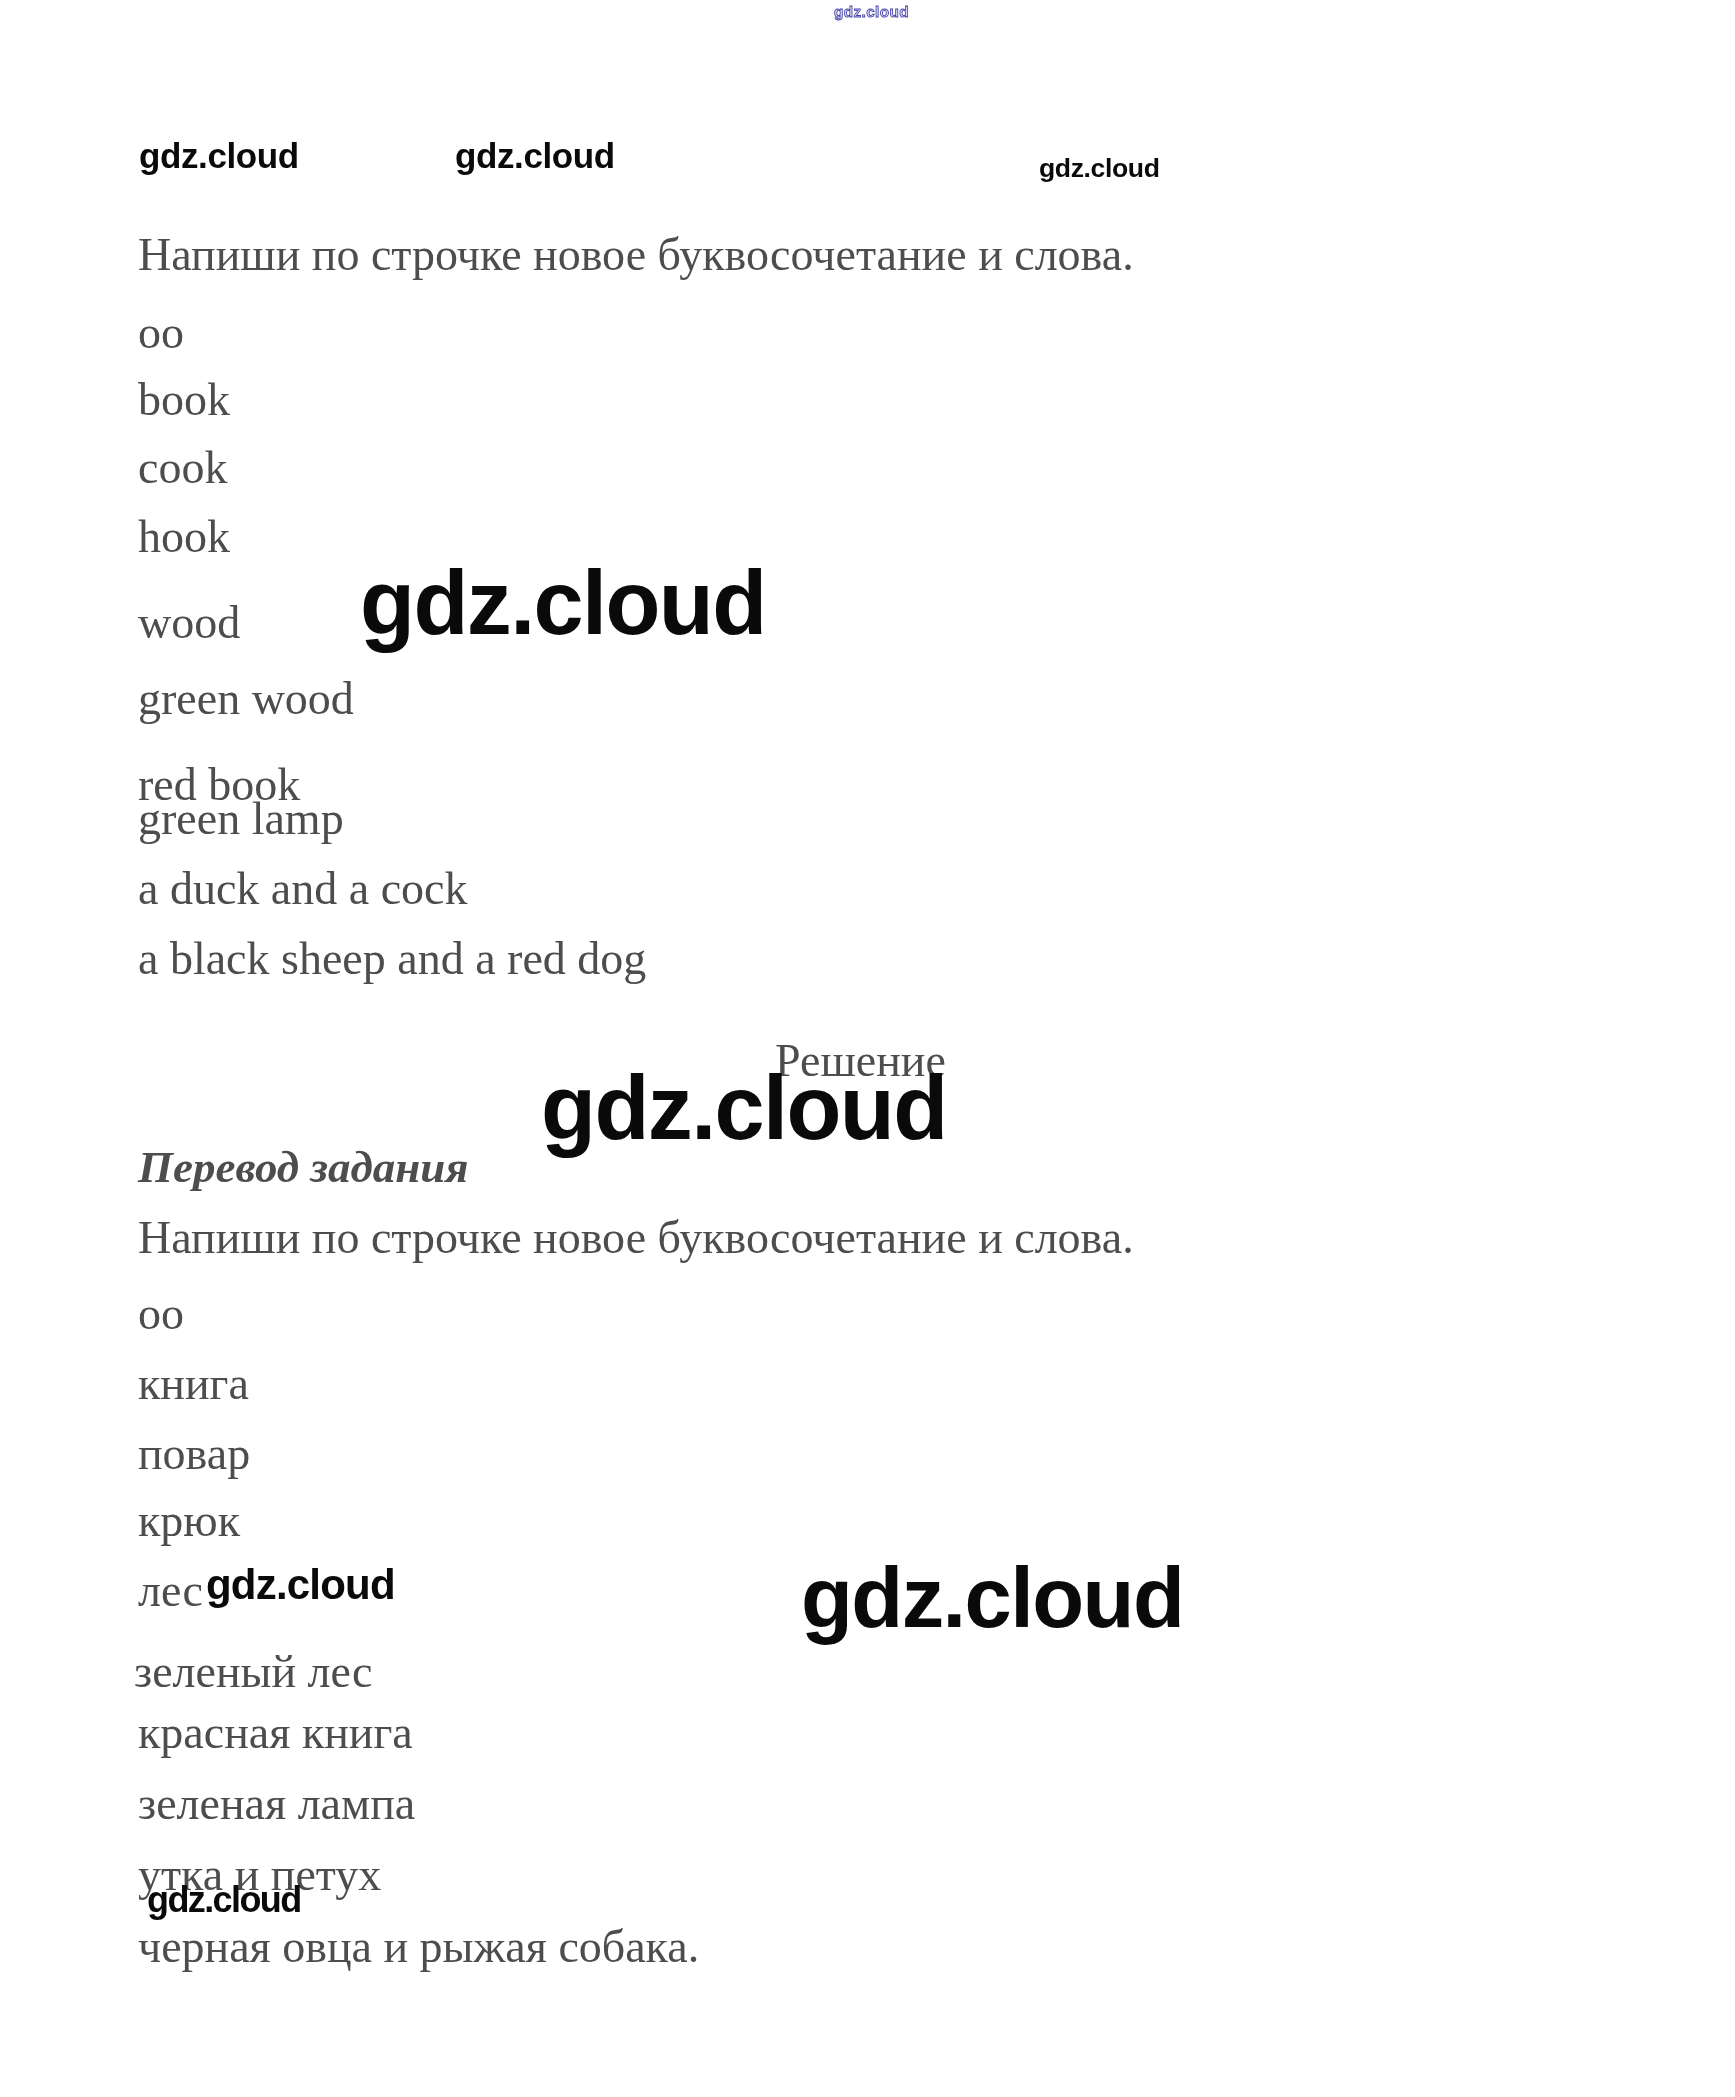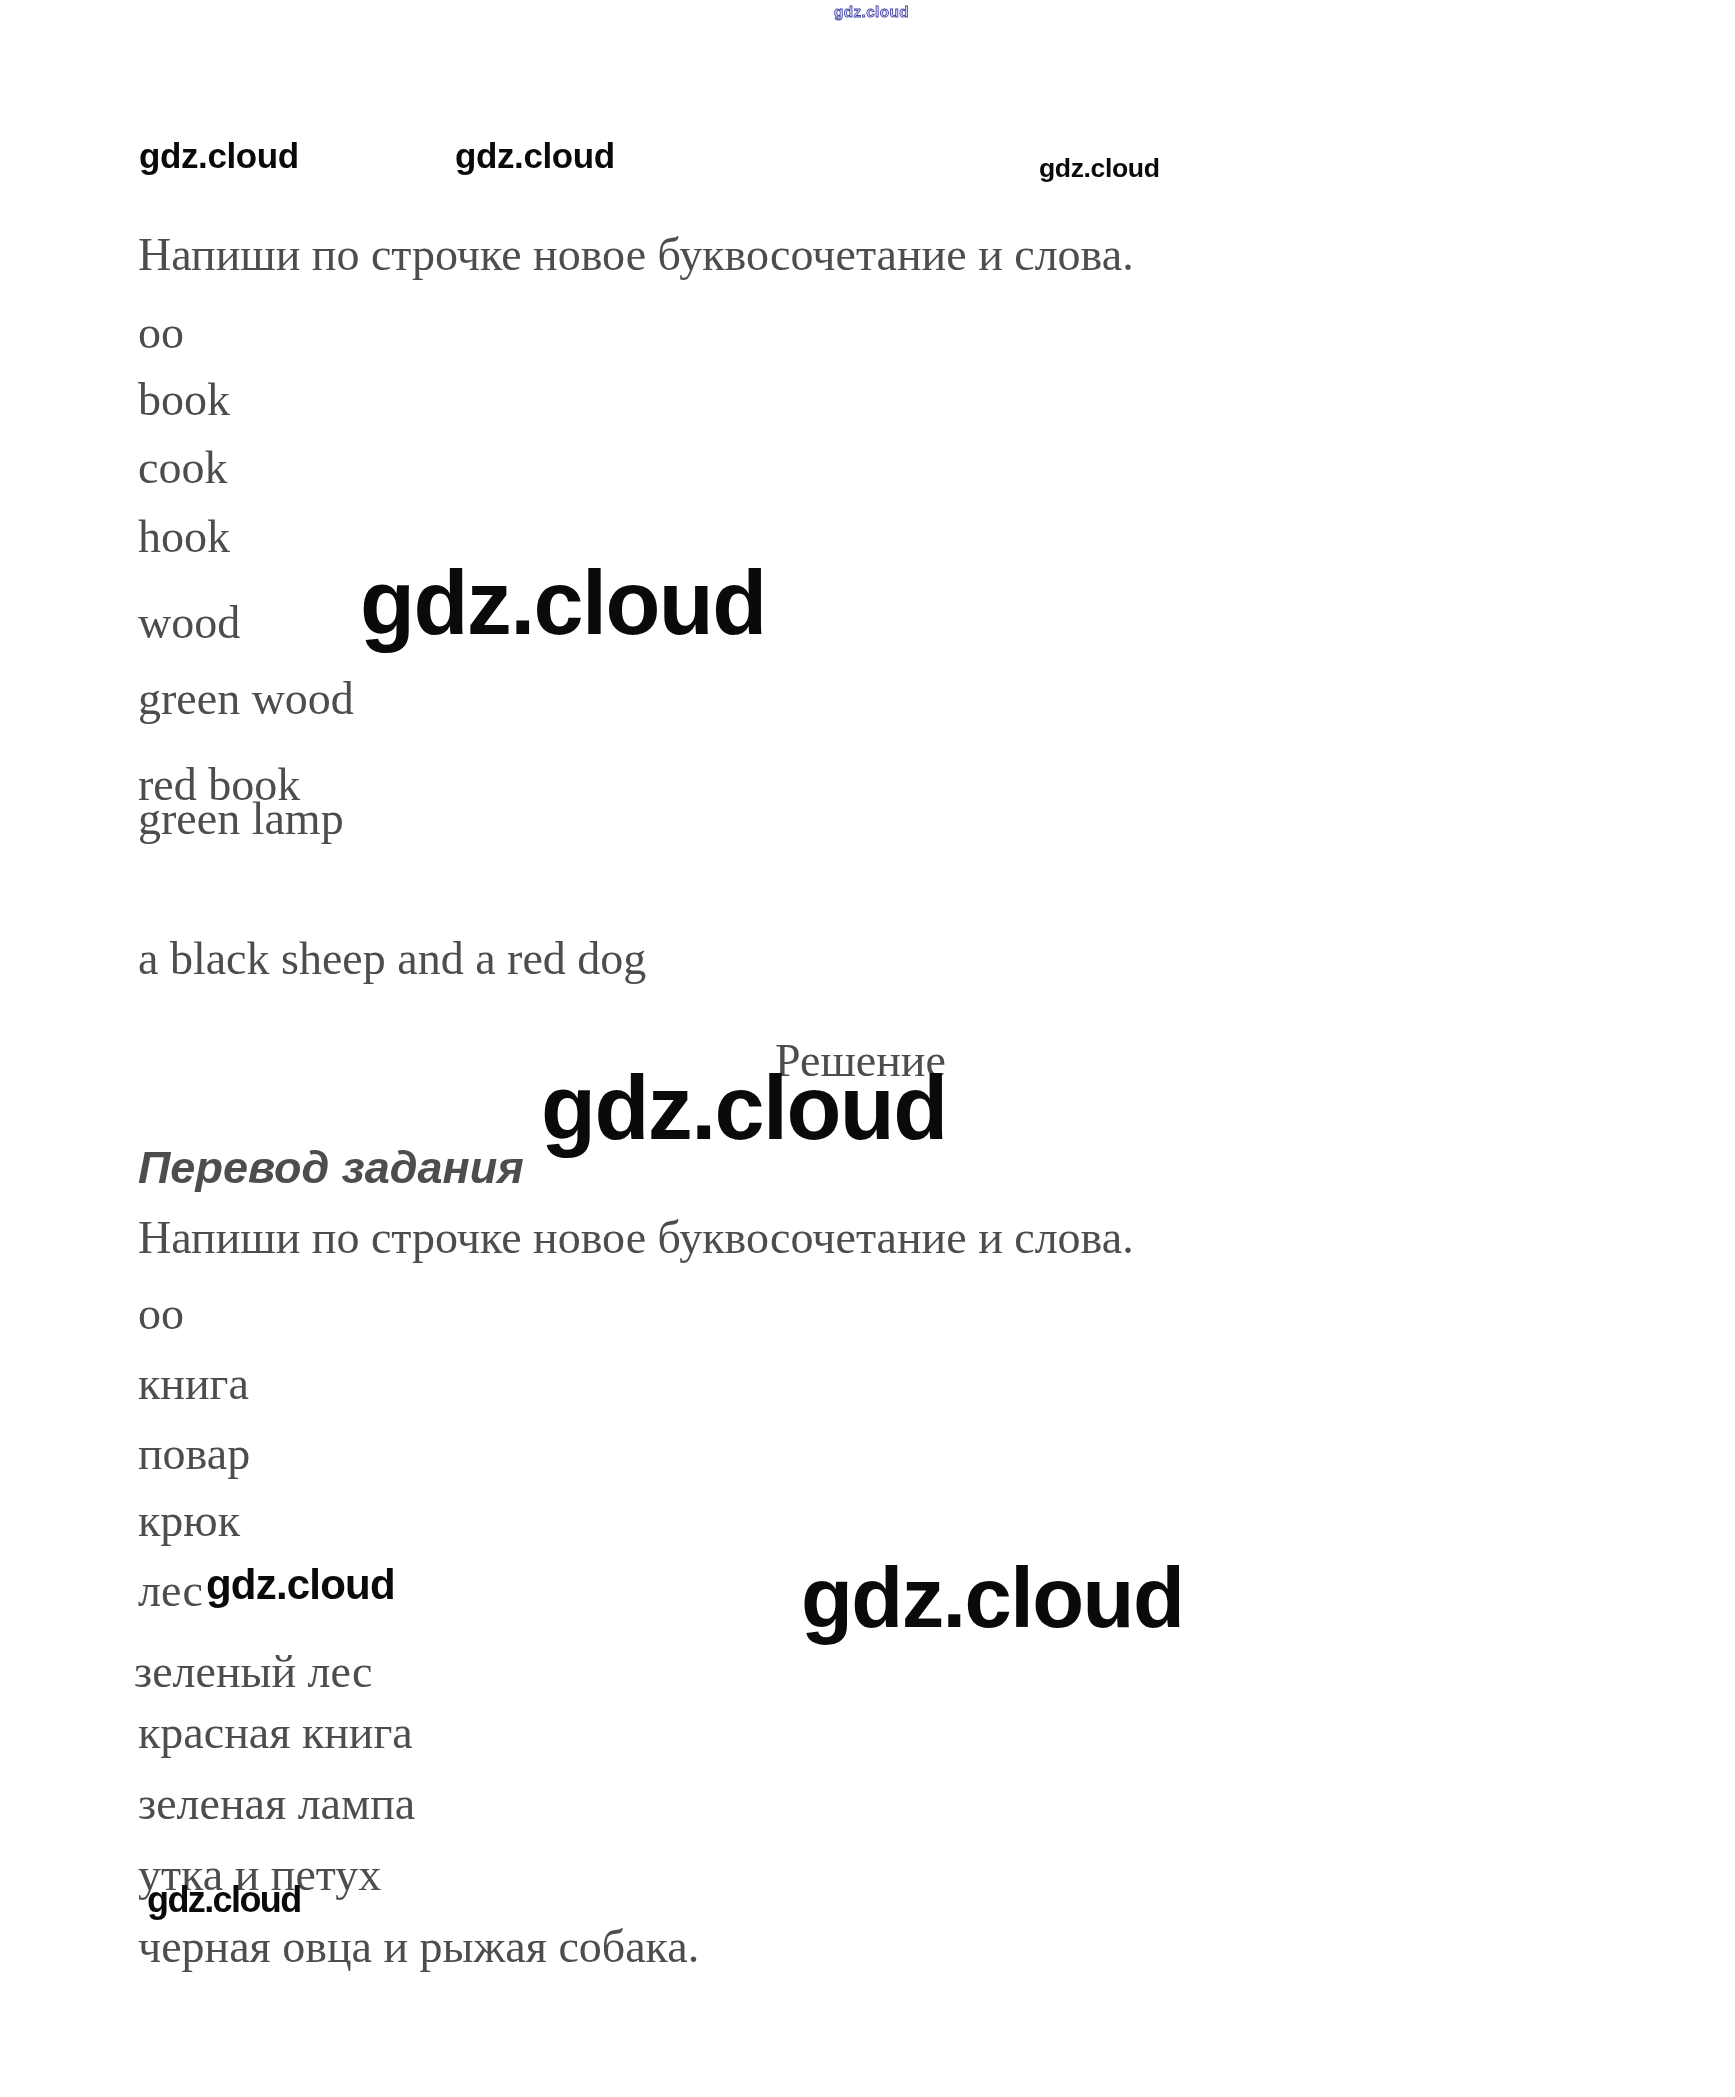--- a/index.html
+++ b/index.html
@@ -19,21 +19,21 @@
     color:#4d4d4d;
     letter-spacing:0px;
   }
   
   .title-text{
     font-family:"Liberation Serif", serif;
     font-size:47px;
     color:#3a3a3a;
   }
   .heading-italic{
-    font-family:Liberation Sans, sans-serif;
+    font-family:Liberation Serif, serif;
     font-size:45px;
     font-weight:bold;
     font-style:italic;
     color:#4d4d4d;
   }
   
   .wm{
     font-family:"Liberation Sans", sans-serif;
     color:#0a0a0a;
     font-weight:600;
@@ -67,20 +67,21 @@
   <div class="abs body-text" style="left:138px;top:232px;">Напиши по строчке новое буквосочетание и слова.</div>
 
   <div class="abs body-text" style="left:138px;top:310px;">oo</div>
   <div class="abs body-text" style="left:138px;top:377px;">book</div>
   <div class="abs body-text" style="left:138px;top:445px;">cook</div>
   <div class="abs body-text" style="left:138px;top:514px;">hook</div>
   <div class="abs body-text" style="left:138px;top:600px;">wood</div>
   <div class="abs body-text" style="left:138px;top:651px;margin-top:25px;">green wood</div>
   <div class="abs body-text" style="left:138px;top:725px;margin-top:37px;">red book</div>
   <div class="abs body-text" style="left:138px;top:796px;">green lamp</div>
+  <div class="abs body-text" style="left:138px;top:866px;">a duck and a cock</div>
   <div class="abs body-text" style="left:138px;top:936px;">a black sheep and a red dog</div>
 
   <div class="abs wm wm-big" style="left:360px;top:558px;">gdz.cloud</div>
 
   <div class="abs body-text" style="left:775px;top:1038px;">Решение</div>
 
   <div class="abs wm wm-big" style="left:541px;top:1063px;">gdz.cloud</div>
 
   <div class="abs heading-italic" style="left:138px;top:1145px;">Перевод задания</div>
 

